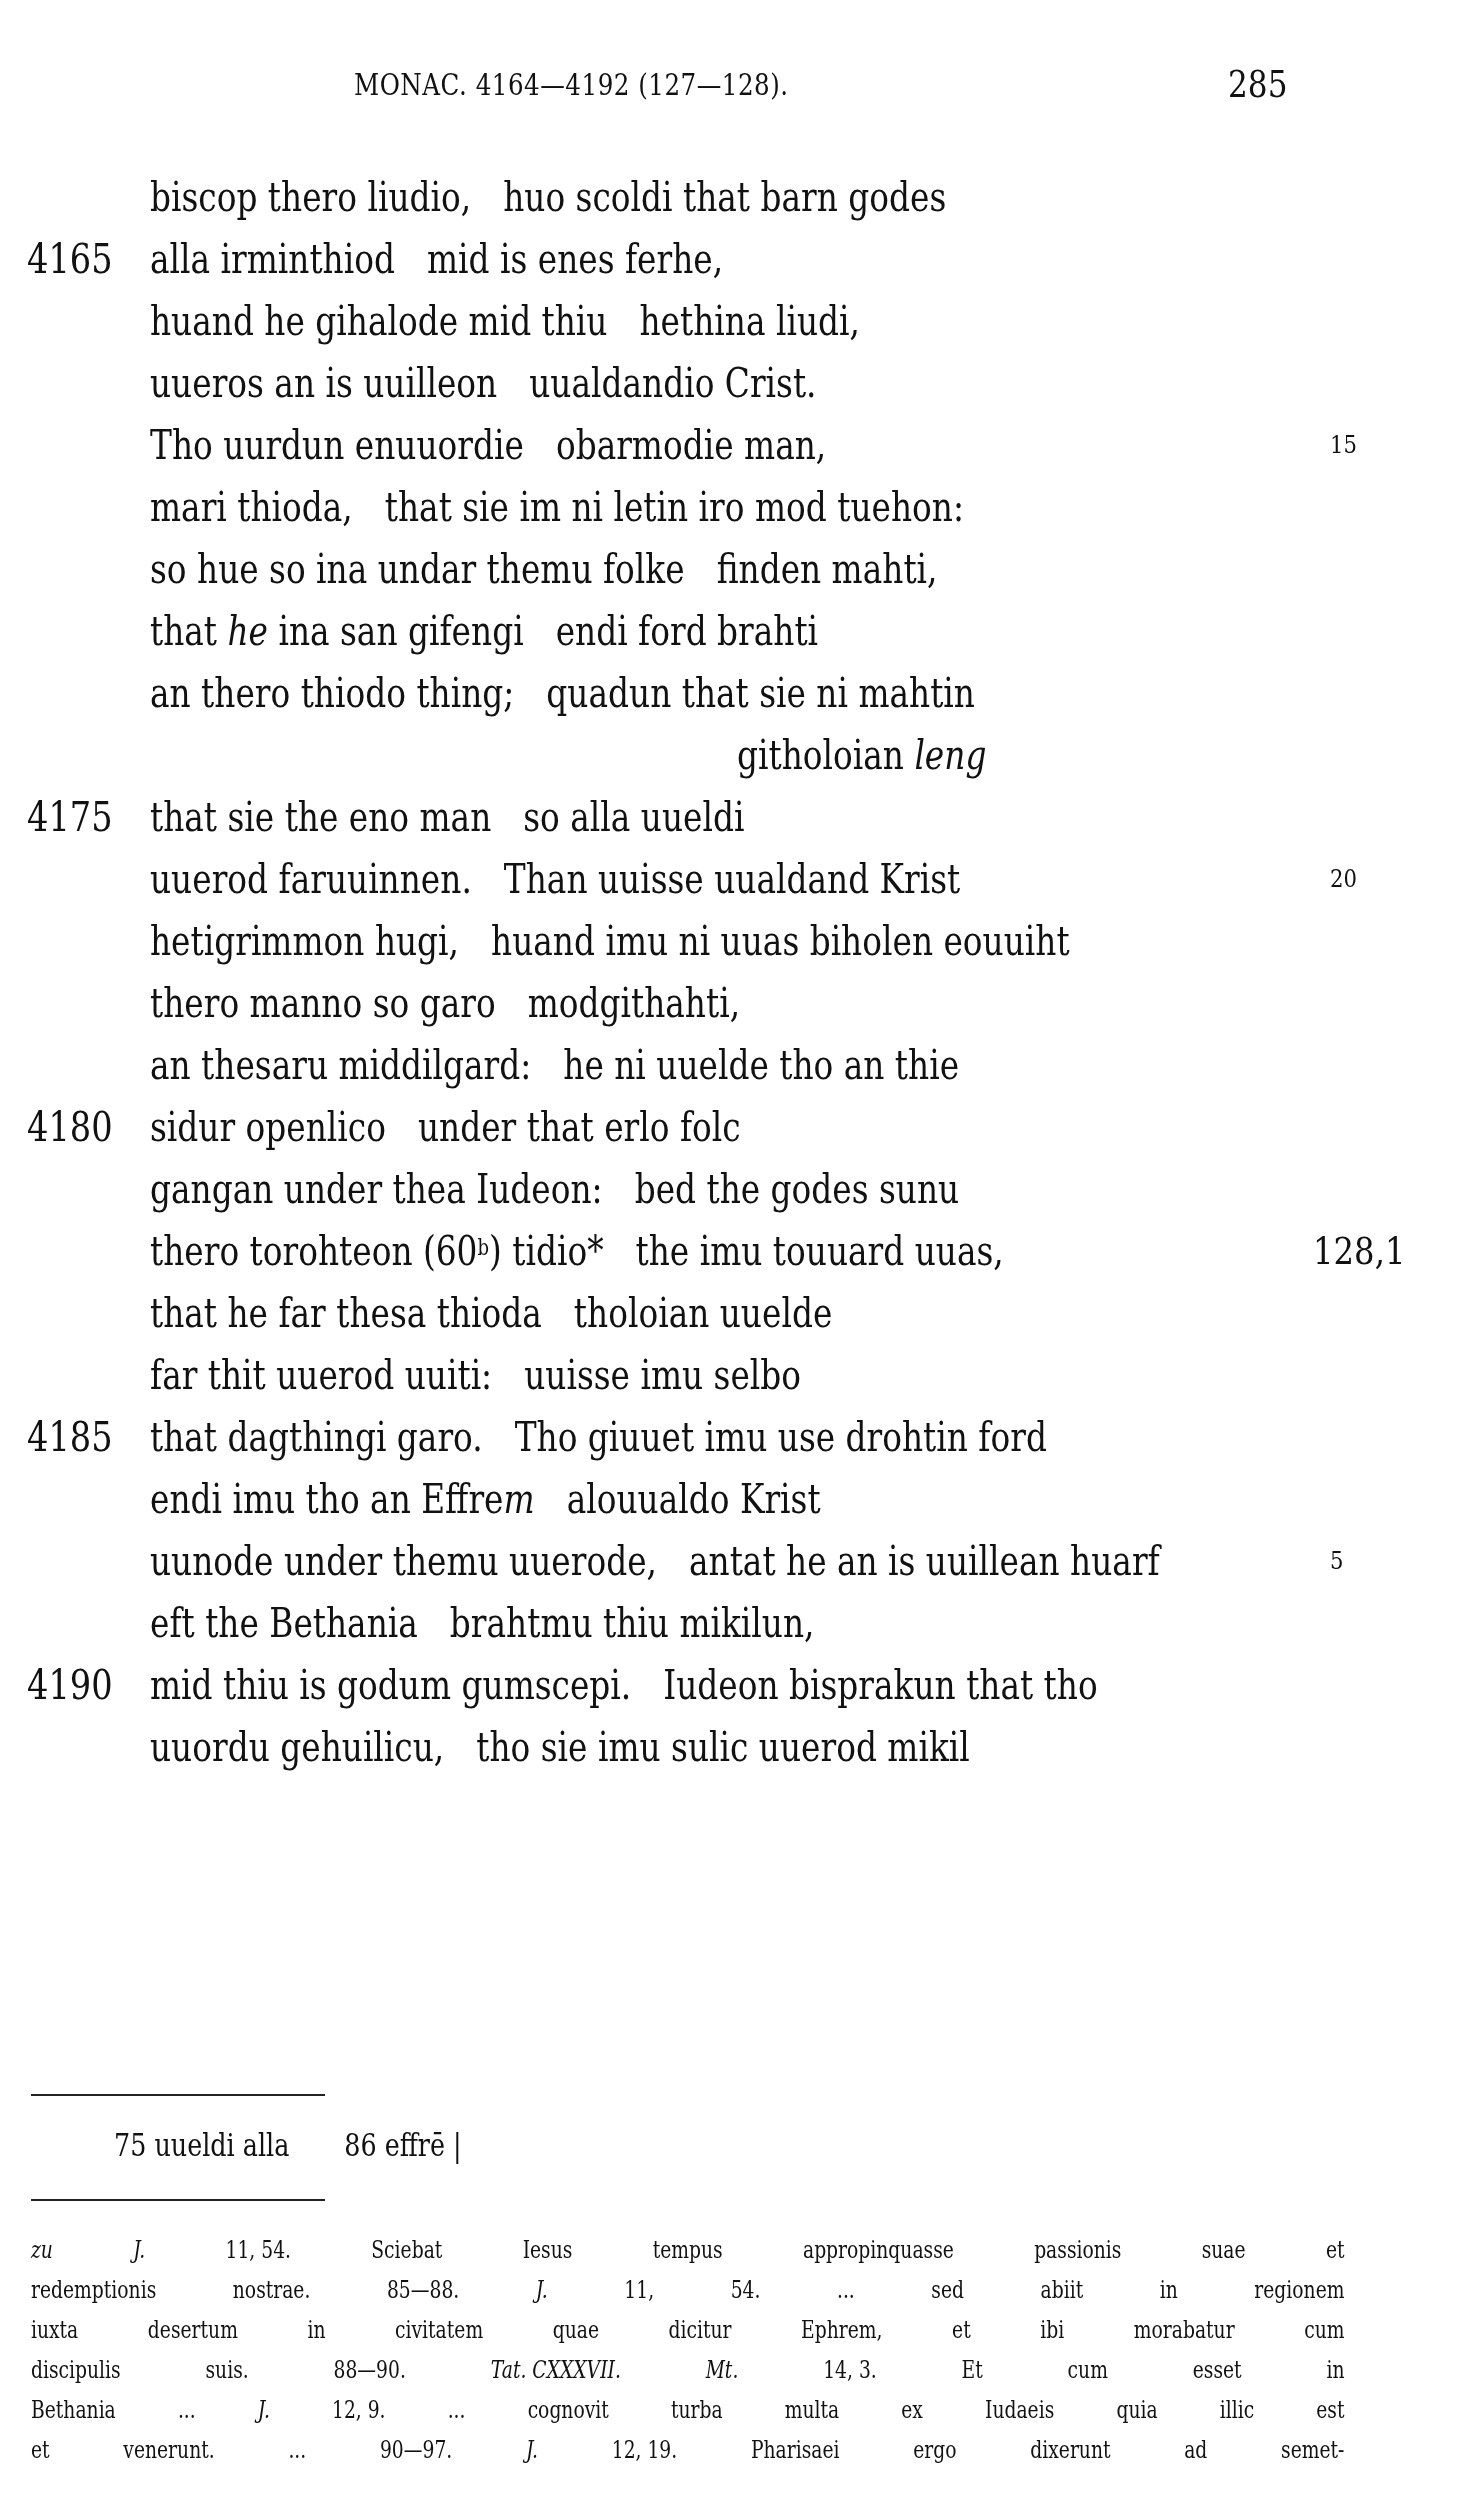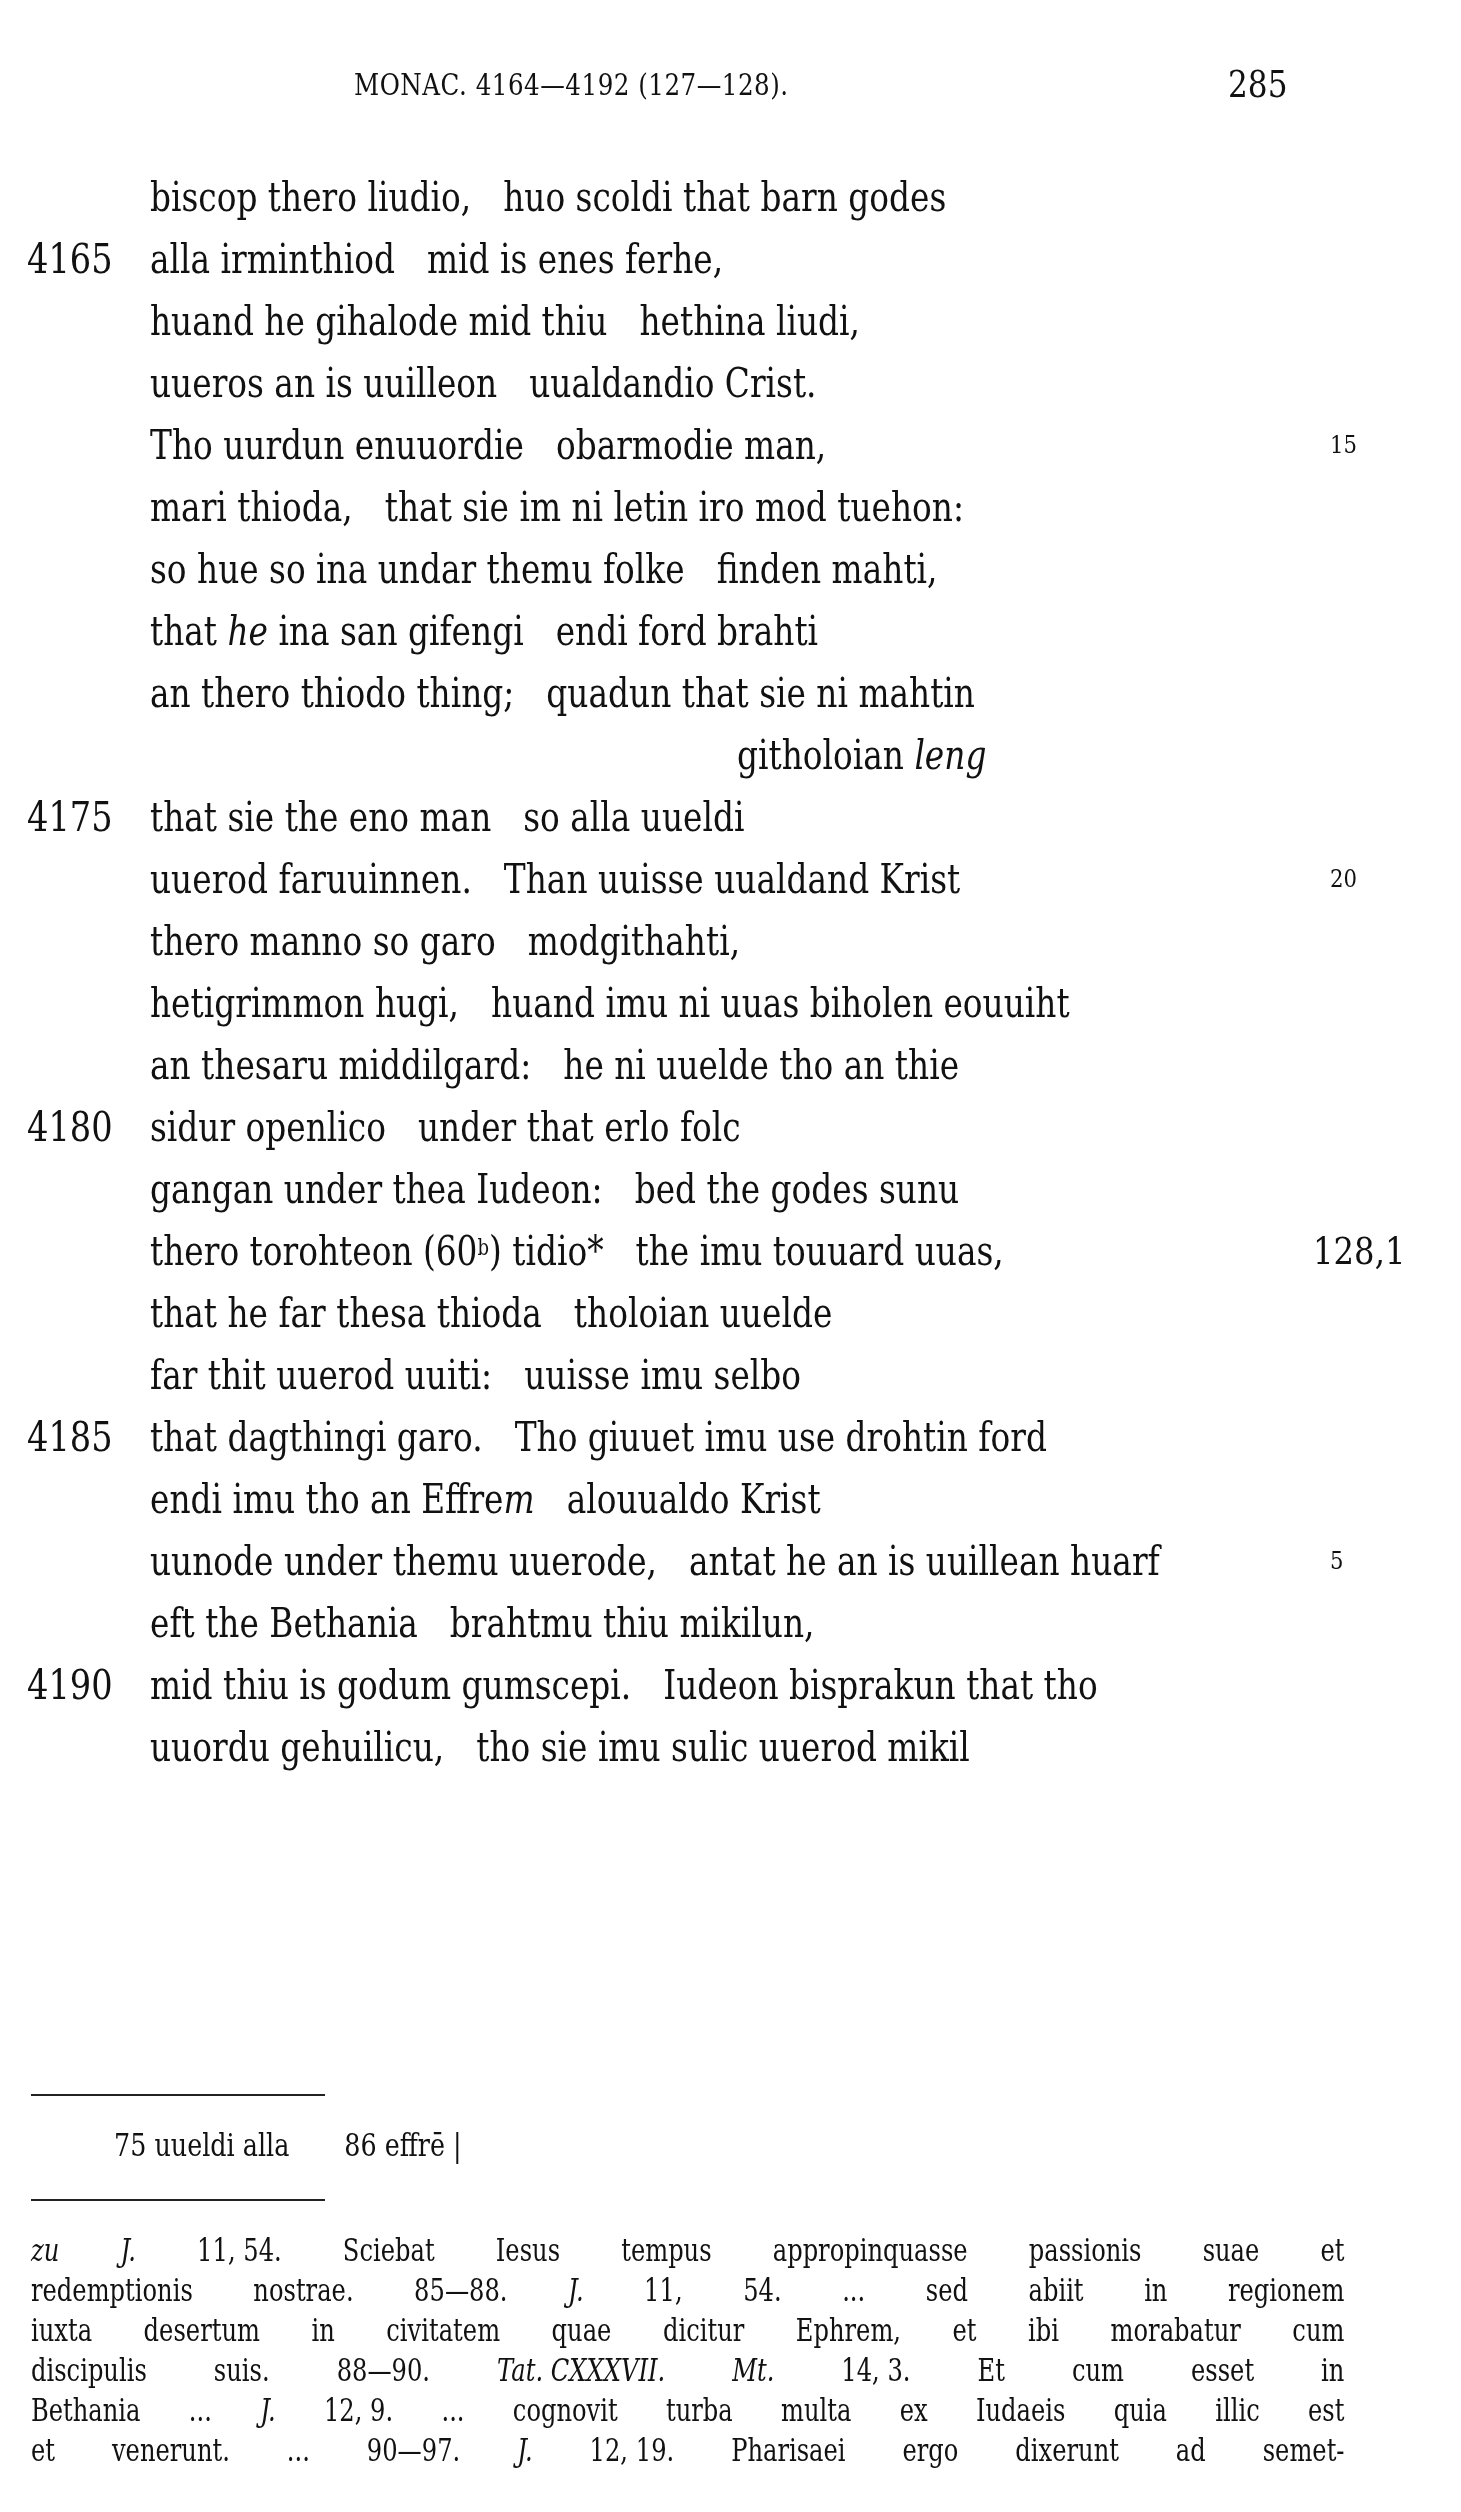--- a/index.html
+++ b/index.html
@@ -17,21 +17,21 @@
   .vline .txt .half2 { margin-left:40px; }
   .vline .cont { position:absolute; left:737px; top:0; transform:scaleX(0.80); transform-origin:left top; }
   .vline .marg { position:absolute; left:1330px; top:0; font-size:25px; transform:scaleX(0.85); transform-origin:left top; }
   .vline .marg.big { font-size:38px; left:1313px; }
   .italic { font-style:italic; }
   sup { font-size:0.55em; vertical-align:top; position:relative; top:-0.2em; }
   .rule { position:absolute; left:31px; width:294px; height:2.3px; background:#222; }
   .apparatus { position:absolute; top:2127px; left:114px; font-size:31px; white-space:nowrap;
                transform:scaleX(0.82); transform-origin:left top; }
   .apparatus .gap { margin-left:57px; }
-  .notes { position:absolute; top:2230px; left:31px; width:1273px; font-size:31px; line-height:40px; }
+  .notes { position:absolute; top:2230px; left:31px; width:1273px; font-size:24px; line-height:40px; }
   .notes .nline { white-space:nowrap; display:flex; justify-content:space-between; transform:scaleX(0.78); transform-origin:left top; width:1684px; }
 </style>
 </head>
 <body>
 
 <div class="page">
   <div class="running-head">MONAC. 4164—4192 (127—128).</div>
   <div class="page-number">285</div>
 
   <div class="verse-block" id="verse-block">
@@ -81,25 +81,25 @@
         <span class="lno">4175</span>
         <span class="txt"><span>that sie the eno man</span><span class="half2">so alla uueldi</span></span>
       </div>
       <div class="vline">
         <span class="lno"></span>
         <span class="txt"><span>uuerod faruuinnen.</span><span class="half2">Than uuisse uualdand Krist</span></span>
         <span class="marg">20</span>
       </div>
       <div class="vline">
         <span class="lno"></span>
+        <span class="txt"><span>hetigrimmon hugi,</span><span class="half2">huand imu ni uuas biholen eouuiht</span></span>
+      </div>
+      <div class="vline">
+        <span class="lno"></span>
         <span class="txt"><span>thero manno so garo</span><span class="half2">modgithahti,</span></span>
-      </div>
-      <div class="vline">
-        <span class="lno"></span>
-        <span class="txt"><span>hetigrimmon hugi,</span><span class="half2">huand imu ni uuas biholen eouuiht</span></span>
       </div>
       <div class="vline">
         <span class="lno"></span>
         <span class="txt"><span>an thesaru middilgard:</span><span class="half2">he ni uuelde tho an thie</span></span>
       </div>
       <div class="vline">
         <span class="lno">4180</span>
         <span class="txt"><span>sidur openlico</span><span class="half2">under that erlo folc</span></span>
       </div>
       <div class="vline">

